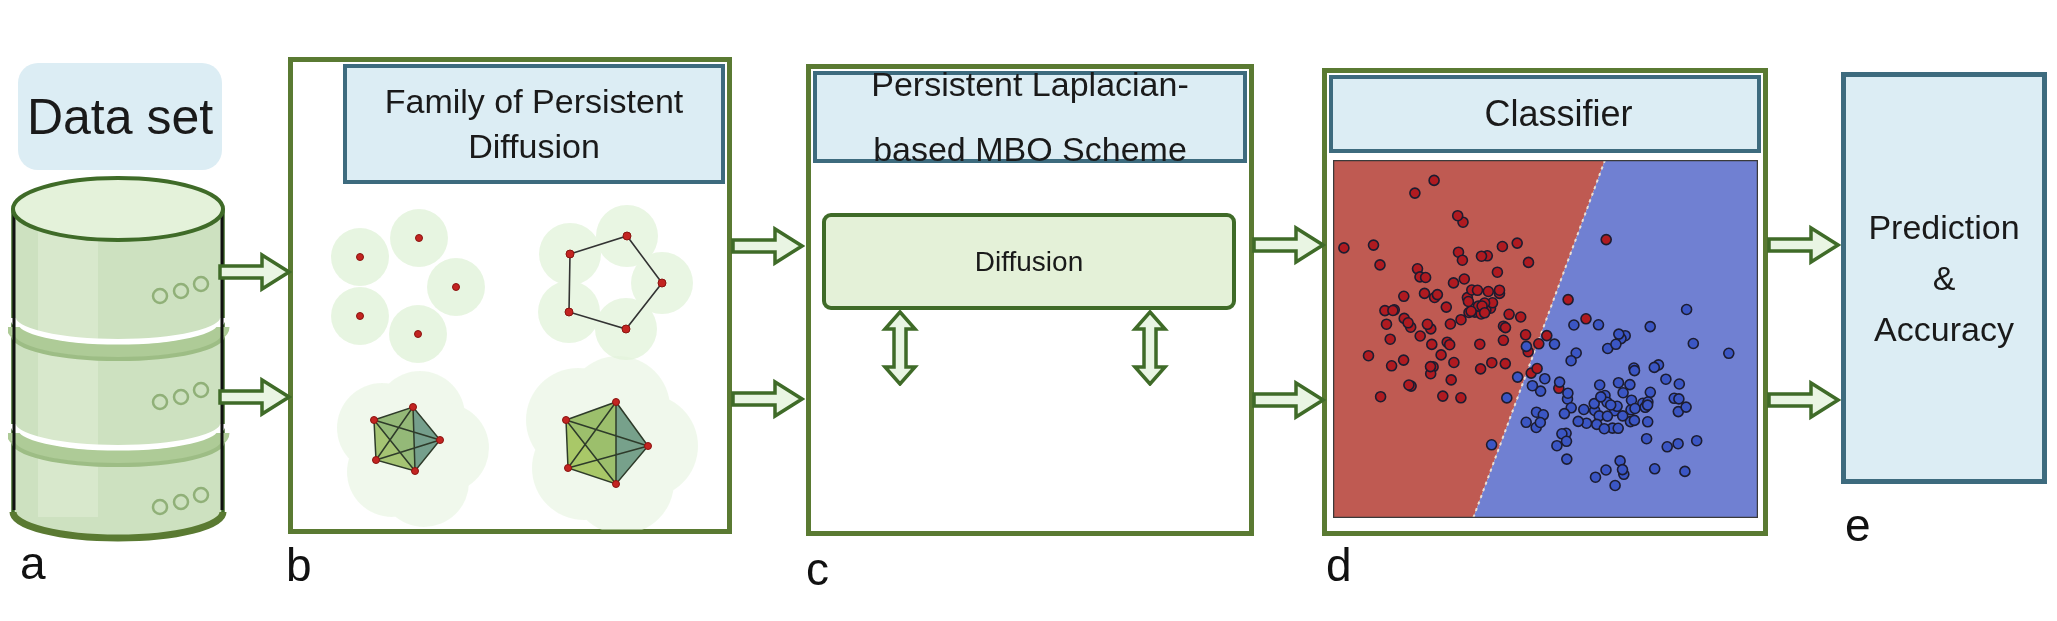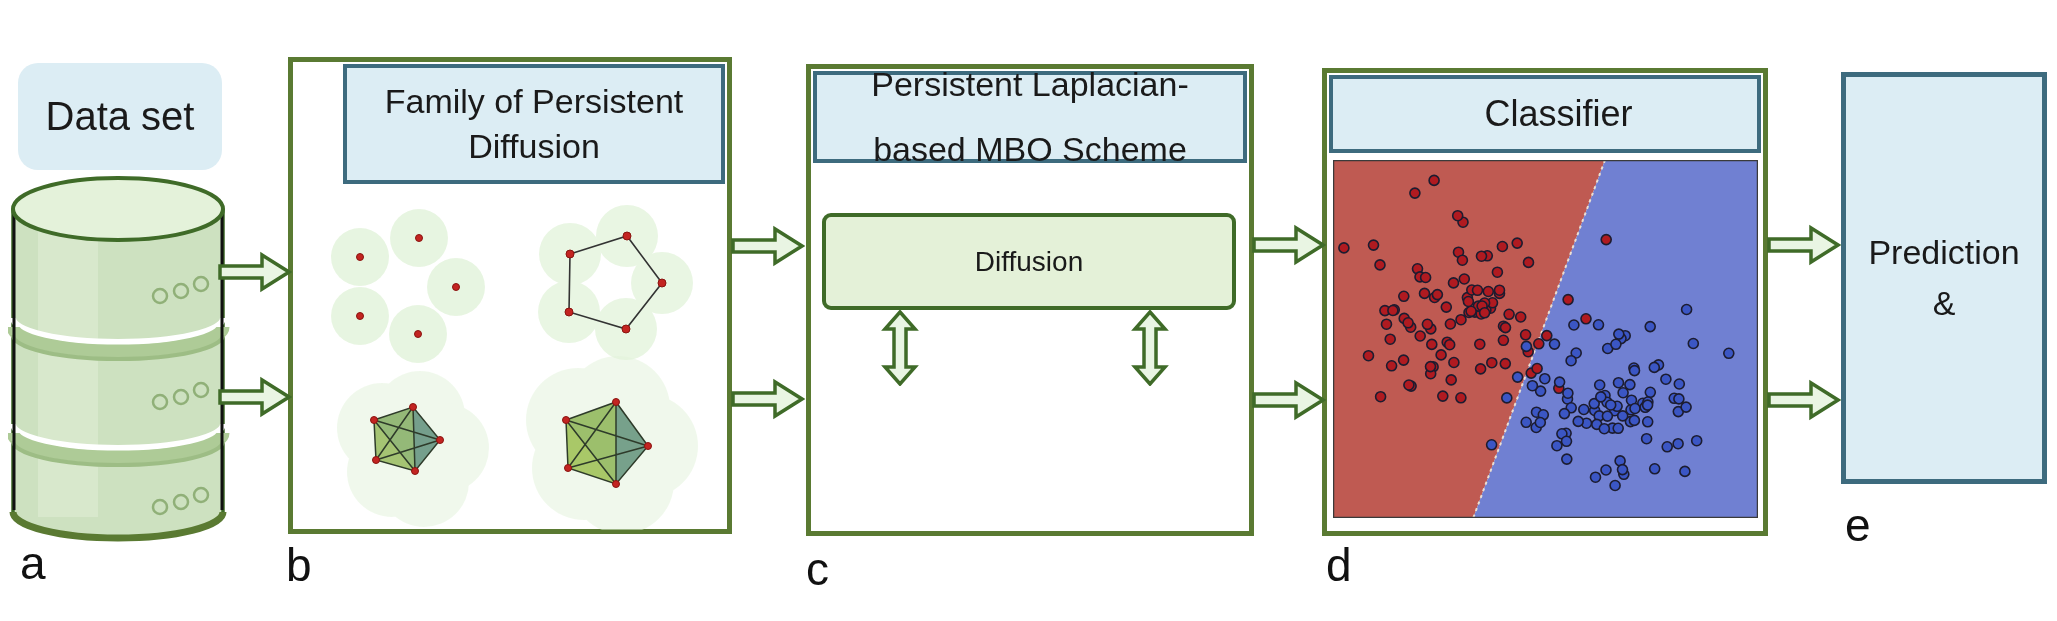--- a/index.html
+++ b/index.html
@@ -5,21 +5,21 @@
   html,body{margin:0;padding:0;background:#ffffff;}
   .canvas{
     position:relative;width:2057px;height:621px;background:#ffffff;overflow:hidden;
     font-family:"Liberation Sans", sans-serif;color:#1a1a1a;
   }
   .abs{position:absolute;}
   
   .chip{
     background:var(--header_fill);border-radius:20px;
     display:flex;align-items:center;justify-content:center;
-    font-size:40px;
+    font-size:50px;
   }
   .panel{
     position:absolute;background:#ffffff;
     border:5px solid var(--panel_border);box-sizing:border-box;
   }
   .panel-header{
     margin:2px;border:4px solid var(--header_border);background:var(--header_fill);
     display:flex;flex-direction:column;align-items:center;justify-content:center;
     font-size:34px;line-height:1.32;text-align:center;box-sizing:border-box;
   }
@@ -384,20 +384,21 @@
         </g>
       <rect x="0.5" y="0.5" width="424" height="357" fill="none" stroke="#3a3a3a" stroke-width="1.5"></rect>
     </svg>
   </div>
 
   <div class="corner-letter" style="left:1326px;top:538px;">d</div>
 
   <div class="endbox" style="left:1841px;top:72px;width:206px;height:412px;">
     <span>Prediction</span>
     <span>&amp;</span>
+    <span>Accuracy</span>
   </div>
 
   <div class="corner-letter" style="left:1845px;top:498px;">e</div>
 
   <svg class="abs" style="left:218px;top:250px;" width="74" height="44" viewBox="0 0 74 44">
       <path class="arrow-shape" d="M2,16 H44 V5 L71,22 L44,39 V28 H2 Z"></path>
     </svg>
   <svg class="abs" style="left:218px;top:375px;" width="74" height="44" viewBox="0 0 74 44">
       <path class="arrow-shape" d="M2,16 H44 V5 L71,22 L44,39 V28 H2 Z"></path>
     </svg>

